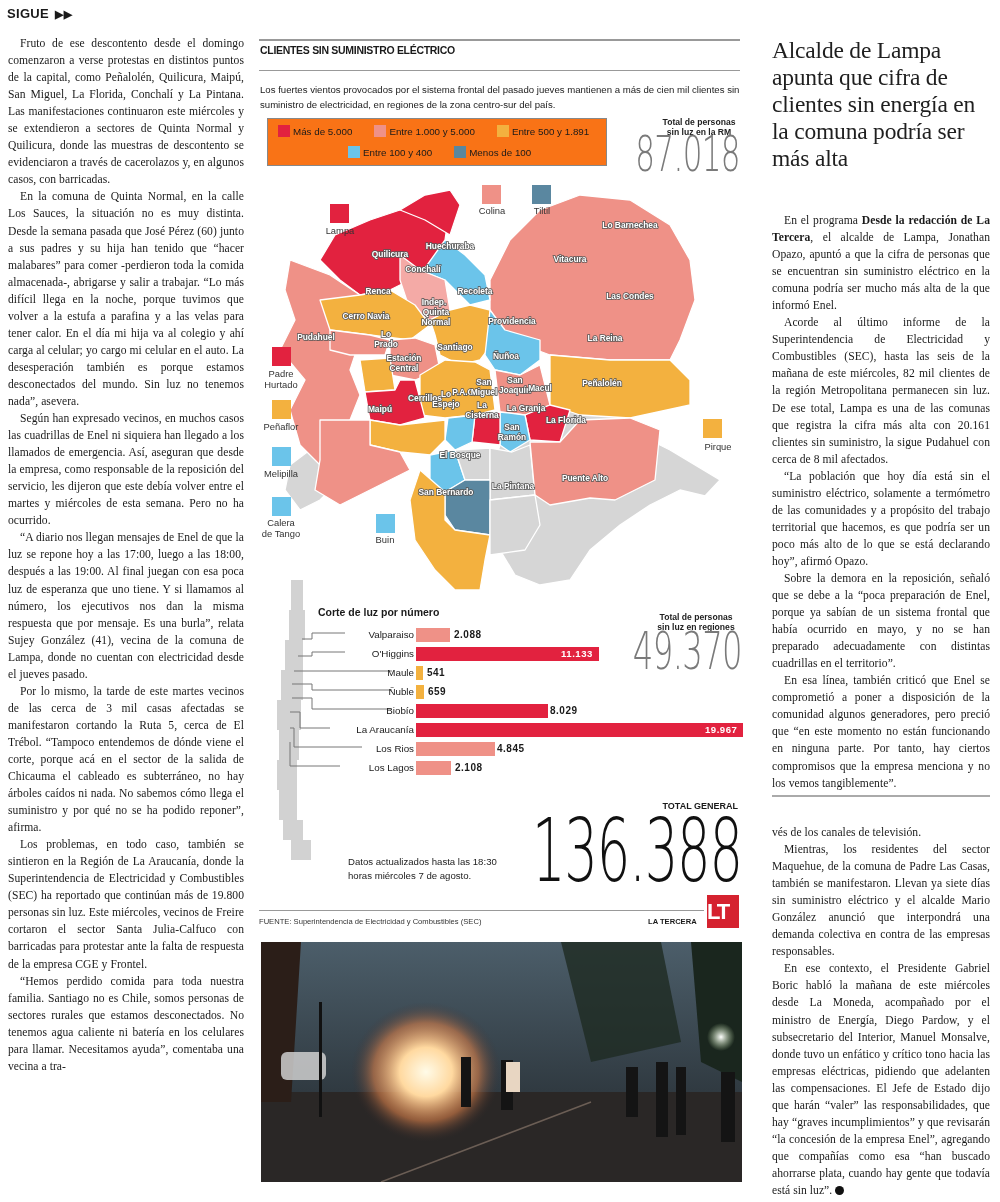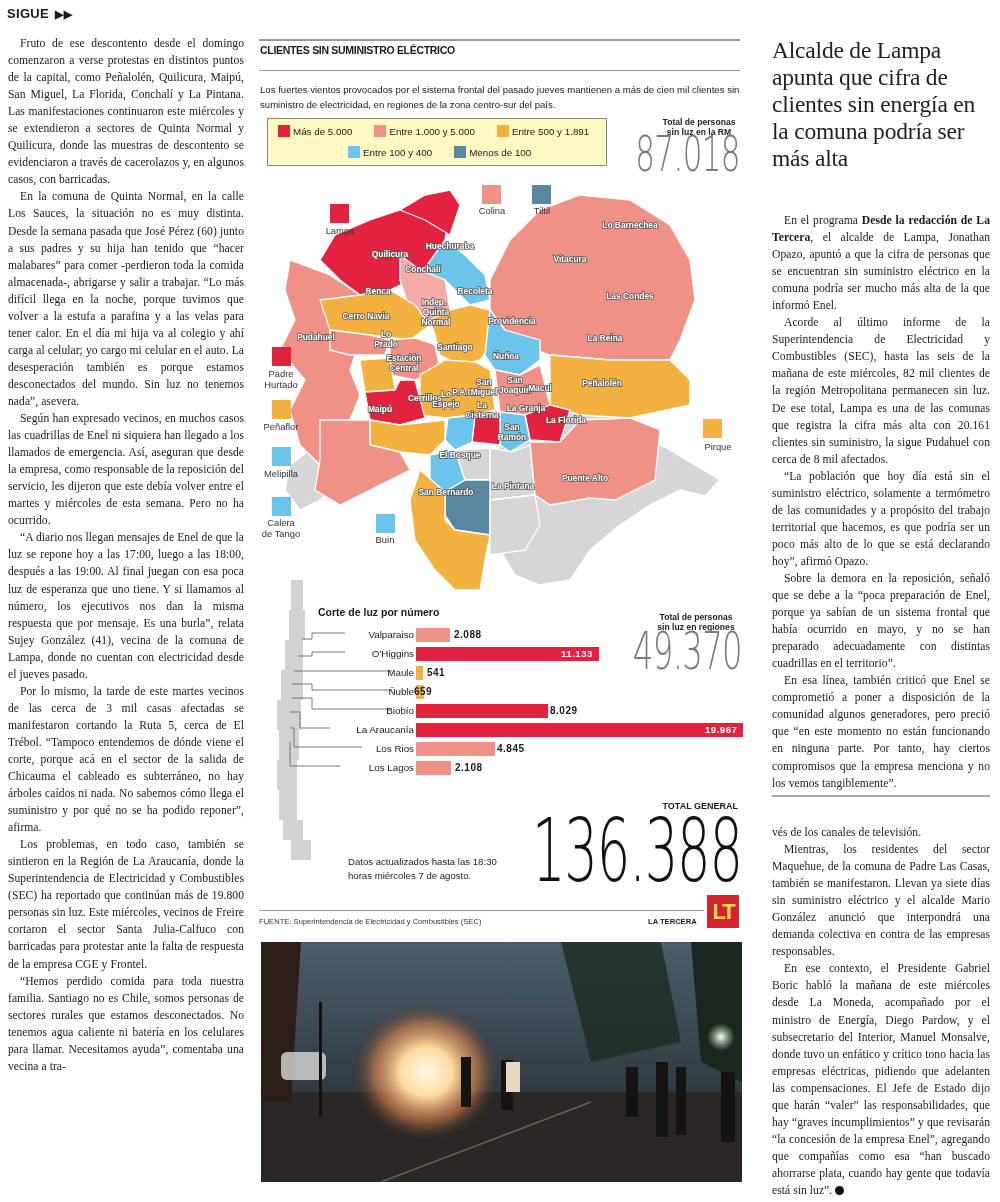--- a/index.html
+++ b/index.html
@@ -11,42 +11,42 @@
 .sigue{position:absolute;left:7px;top:6px;font:900 13px "Liberation Sans",sans-serif;letter-spacing:0.3px}
 .sigue .arr{font-size:11px;margin-left:2px}
 #left{left:8px;top:35px;width:236px}
 #right-top{left:772px;top:212px;width:218px}
 #right-bot{left:772px;top:824px;width:218px}
 .headline{position:absolute;left:772px;top:37px;width:222px;font:400 23.5px/27px "Liberation Serif",serif;color:#1f1f1f;letter-spacing:-0.2px}
 .rule{position:absolute;height:1.5px;background:#999}
 
 .ig-title{position:absolute;left:260px;top:44px;font:900 10.5px "Liberation Sans",sans-serif;letter-spacing:-0.3px}
 .ig-intro{position:absolute;left:260px;top:82px;width:480px;font:400 9.6px/15px "Liberation Sans",sans-serif;color:#222}
-.legend{position:absolute;left:267px;top:118px;width:340px;height:48px;border:1px solid #888;background:#fef9c3}
+.legend{position:absolute;left:267px;top:118px;width:340px;height:48px;border:1px solid #888;background:#f97316}
 .legend .row{position:absolute;display:flex;gap:8px;font:400 9.8px "Liberation Sans",sans-serif;align-items:center}
 .legend .sw{display:inline-block;width:12px;height:12px;margin-right:3px;vertical-align:middle}
 .legend .item{display:flex;align-items:center;margin-right:14px}
 .tot-label{position:absolute;font:700 8.6px/10px "Liberation Sans",sans-serif;text-align:center;color:#222}
 .tot-num{position:absolute;font-family:"DejaVu Sans",sans-serif;font-weight:300;color:#7a7a7a;transform:scaleX(0.62);transform-origin:right top;white-space:nowrap;letter-spacing:-1px}
 .map{position:absolute;left:250px;top:180px;width:490px;height:420px}
 .map-label{font:700 8.4px "Liberation Sans",sans-serif;fill:#fff;paint-order:stroke;stroke:#555;stroke-width:1.6px}
 .out-label{font:400 9.4px "Liberation Sans",sans-serif;fill:#333}
 .chart-title{position:absolute;left:318px;top:606px;font:700 10.5px "Liberation Sans",sans-serif}
 .bar-row{position:absolute;left:250px;height:15px;width:500px}
 .bar-row .lbl{position:absolute;right:335px;font:400 9.8px/15px "Liberation Sans",sans-serif;text-align:left;white-space:nowrap}
 .bar-row .bar{position:absolute;left:166px;top:1px;height:14px}
 .bar-row .val{position:absolute;top:0;font:700 10px/15px "Liberation Sans",sans-serif;letter-spacing:0.5px}
 .bar-row .val.in{color:#fff;font-size:9.6px}
 .connectors{position:absolute;left:250px;top:590px;width:180px;height:210px}
 .total-gen-label{position:absolute;right:262px;top:801px;font:700 9px "Liberation Sans",sans-serif}
 .total-gen{position:absolute;right:258px;top:806px;font-family:"DejaVu Sans",sans-serif;font-weight:200;font-size:88px;line-height:90px;color:#111;transform:scaleX(0.6);transform-origin:right top;letter-spacing:-2px;white-space:nowrap}
 .updated{position:absolute;left:348px;top:855px;font:400 9.6px/14px "Liberation Sans",sans-serif;color:#222;width:170px}
 .fuente{position:absolute;left:259px;top:917px;font:400 7.6px "Liberation Sans",sans-serif;color:#333}
 .lt-label{position:absolute;left:648px;top:917px;font:900 7.6px "Liberation Sans",sans-serif}
-.lt-logo{position:absolute;left:707px;top:895px;width:32px;height:33px;background:#d5222f;color:#fde047;font:700 22px/33px "Liberation Sans",sans-serif;text-align:center;letter-spacing:-2px}
+.lt-logo{position:absolute;left:707px;top:895px;width:32px;height:33px;background:#d5222f;color:#ffffff;font:700 22px/33px "Liberation Sans",sans-serif;letter-spacing:-2px}
 .photo{position:absolute;left:261px;top:942px;width:481px;height:240px;overflow:hidden;background:#1c1c20}
 .end-dot{display:inline-block;width:9px;height:9px;border-radius:50%;background:#111;margin-left:3px;vertical-align:-1px}
 .chile{position:absolute;left:255px;top:580px;width:60px;height:290px}
 b.bold{font-weight:700}
 </style>
 </head>
 <body>
 
 <div class="sigue">
   <span>SIGUE</span>
@@ -281,21 +281,21 @@
   <span class="val in" style="left:311px">11.133</span>
 </div>
 <div class="bar-row" style="top:665px">
   <span class="lbl" style="right:336px">Maule</span>
   <span class="bar" style="width:7px;background:#f3b13f"></span>
   <span class="val" style="left:177px">541</span>
 </div>
 <div class="bar-row" style="top:684px">
   <span class="lbl" style="right:336px">Ñuble</span>
   <span class="bar" style="width:8px;background:#f3b13f"></span>
-  <span class="val" style="left:164px">659</span>
+  <span class="val" style="left:178px">659</span>
 </div>
 <div class="bar-row" style="top:703px">
   <span class="lbl" style="right:336px">Biobío</span>
   <span class="bar" style="width:132px;background:#e2223f"></span>
   <span class="val" style="left:300px">8.029</span>
 </div>
 <div class="bar-row" style="top:722px">
   <span class="lbl" style="right:336px">La Araucanía</span>
   <span class="bar" style="width:327px;background:#e2223f"></span>
   <span class="val in" style="left:455px">19.967</span>

